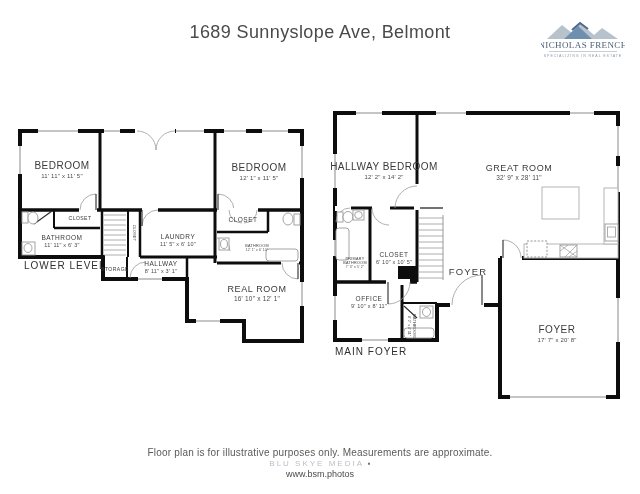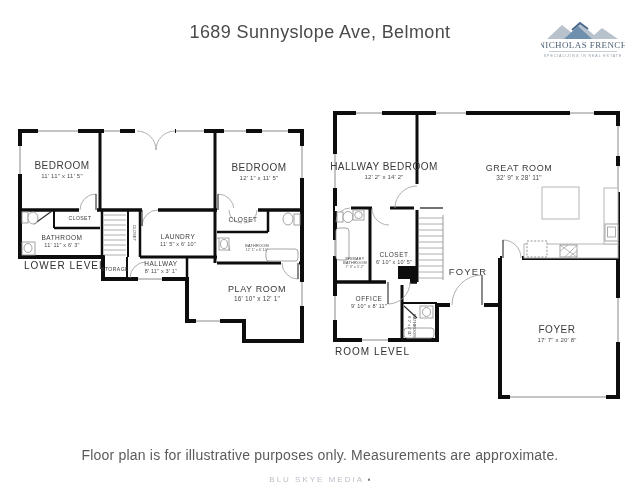--- a/index.html
+++ b/index.html
@@ -23,22 +23,22 @@
   .xs{transform:translate(-50%,-50%) scale(.62);white-space:normal;width:52px;line-height:1.2;}
   .xs .rname{font-size:6px;}
   .xs .rdims{font-size:5.5px;}
   .vert{transform:translate(-50%,-50%) rotate(90deg) scale(.62);}
   .vert .rname{font-size:6px;}
   .vert .rdims{font-size:5.5px;}
   .level-label{position:absolute;font-size:10px;letter-spacing:1px;color:#2f2f2f;}
   .foyer .rname{font-size:9.5px;letter-spacing:1.2px;}
   
   .footer{position:absolute;left:0;width:640px;text-align:center;}
-  .disclaimer{top:447px;font-size:14px;color:#5a5a5a;letter-spacing:.2px;}
-  .brand{top:459px;font-size:8px;color:#b9bec7;letter-spacing:2px;margin-top:16px;}
+  .disclaimer{top:447px;font-size:10px;color:#5a5a5a;letter-spacing:.2px;}
+  .brand{top:459px;font-size:8px;color:#b9bec7;letter-spacing:2px;}
   .brand .mark{color:#6b7280;letter-spacing:0;}
   .site{top:469px;font-size:9px;color:#4a4a4a;}
 </style>
 </head>
 <body>
 
 <div id="page">
 
   <svg id="plan-svg" width="640" height="494" viewBox="0 0 640 494">
 
@@ -274,21 +274,21 @@
     <div class="rdims">12' 1" x 6' 10"</div>
   </div>
   <div class="room sm" style="left:115px;top:270px">
     <div class="rname">STORAGE</div>
   </div>
   <div class="room md" style="left:161px;top:267px">
     <div class="rname">HALLWAY</div>
     <div class="rdims">8' 11" x 3' 1"</div>
   </div>
   <div class="room lg" style="left:257px;top:294px">
-    <div class="rname">PLAY ROOM</div>
+    <div class="rname">REAL ROOM</div>
     <div class="rdims">16' 10" x 12' 1"</div>
   </div>
   <div class="level-label" style="left:24px;top:260px">LOWER LEVEL</div>
 
   <div class="room" style="left:384px;top:171px">
     <div class="rname">HALLWAY BEDROOM</div>
     <div class="rdims">12' 2" x 14' 2"</div>
   </div>
   <div class="room lg" style="left:519px;top:173px">
     <div class="rname">GREAT ROOM</div>
@@ -310,21 +310,22 @@
     <div class="rdims">9' 10" x 8' 11"</div>
   </div>
   <div class="room vert" style="left:412px;top:326px">
     <div class="rname">BATHROOM</div>
     <div class="rdims">8' 2" x 4' 11"</div>
   </div>
   <div class="room" style="left:557px;top:334px">
     <div class="rname">FOYER</div>
     <div class="rdims">17' 7" x 20' 8"</div>
   </div>
-  <div class="level-label" style="left:335px;top:346px">ROOM LEVEL</div>
+  <div class="level-label" style="left:335px;top:346px">MAIN FOYER</div>
 
   <div class="footer disclaimer">Floor plan is for illustrative purposes only. Measurements are approximate.</div>
   <div class="footer brand">
     <span>BLU SKYE MEDIA</span>
     <span class="mark">▪</span>
   </div>
+  <div class="footer site">www.bsm.photos</div>
 
 </div>
 
 </body></html>

